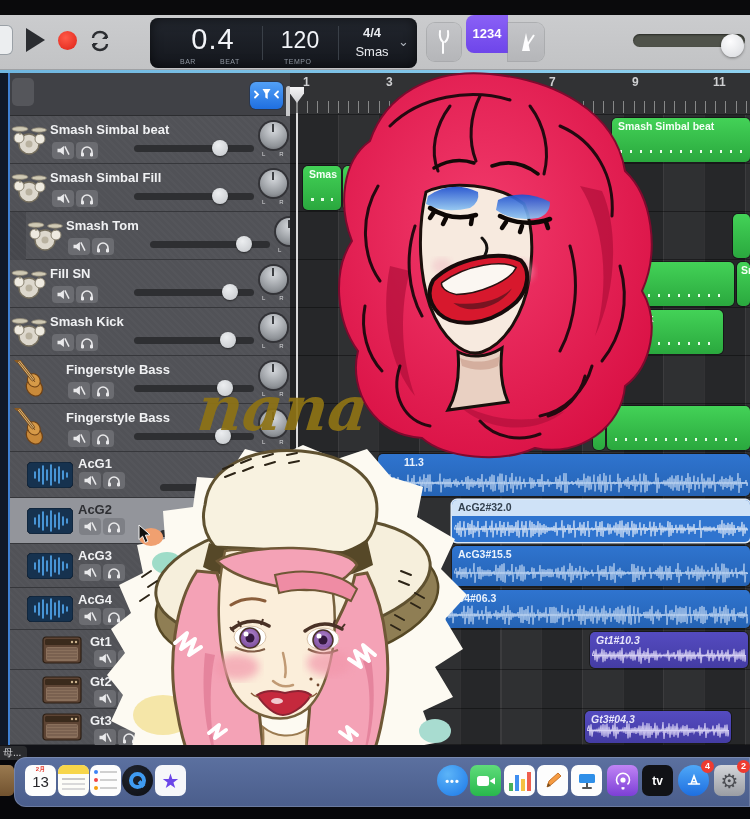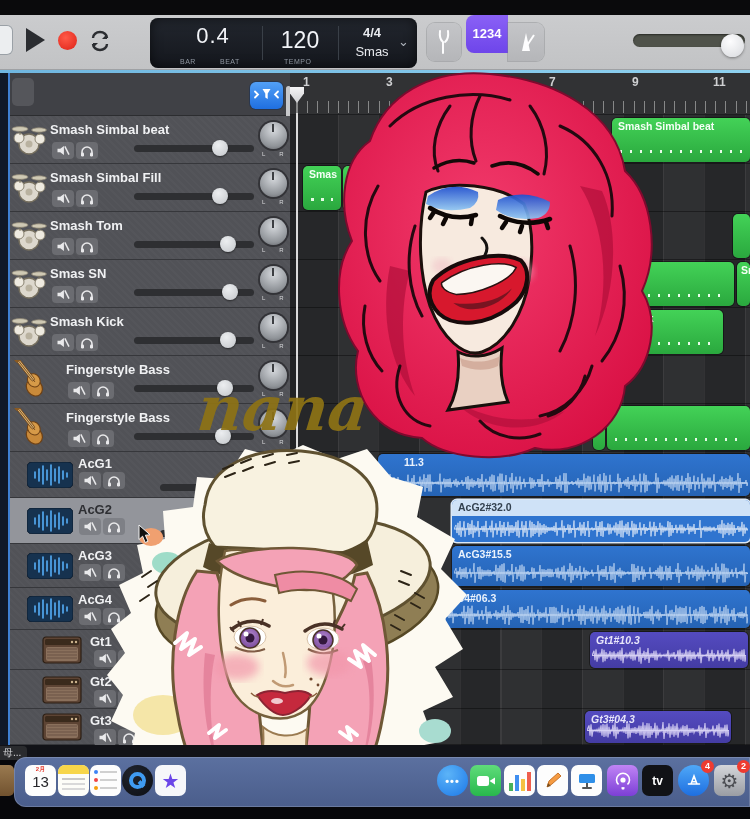--- a/index.html
+++ b/index.html
@@ -12,21 +12,21 @@
   #win-title{left:232px;top:1px;font-size:11px;color:#8e9094;white-space:nowrap;}
   #win-title-icon{left:220px;top:3px;width:8px;height:8px;background:#d98a7a;border-radius:2px;}
 
   
   #toolbar{left:0;top:15px;width:750px;height:55px;background:linear-gradient(#cbccce,#c2c3c5);border-bottom:1px solid #9fa1a4;}
   #rewind-frag{left:0;top:10px;width:13px;height:30px;background:#eceef0;border:1px solid #9aa0a6;border-left:none;border-radius:0 6px 6px 0;}
   #play-btn{left:26px;top:13px;width:0;height:0;border-left:19px solid #2b2d31;border-top:12px solid transparent;border-bottom:12px solid transparent;}
   #rec-btn{left:58px;top:16px;width:19px;height:19px;border-radius:50%;background:radial-gradient(circle at 40% 35%,#ff5a48,#dd2117);}
   #lcd{left:150px;top:3px;width:267px;height:50px;background:linear-gradient(#22262e,#14171d);border-radius:8px;color:#e8eaee;box-shadow:inset 0 0 12px rgba(0,0,0,.6);}
   .lcd-div{top:8px;width:1px;height:34px;background:#3a4048;}
-  #lcd-pos{left:18px;top:5px;width:90px;text-align:center;font-size:22px;font-weight:300;letter-spacing:1px;color:#f2f4f8;}
+  #lcd-pos{left:18px;top:5px;width:90px;text-align:center;font-size:29px;font-weight:300;letter-spacing:1px;color:#f2f4f8;}
   .lcd-sub{font-size:7px;color:#8f97a1;letter-spacing:.5px;}
   #lcd-bar-lb{left:30px;top:40px;} #lcd-beat-lb{left:70px;top:40px;}
   #lcd-tempo{left:120px;top:9px;width:60px;text-align:center;font-size:23px;font-weight:300;color:#f2f4f8;}
   #lcd-tempo-lb{left:134px;top:40px;}
   #lcd-sig{left:196px;top:7px;width:52px;text-align:center;font-size:13px;font-weight:700;}
   #lcd-key{left:196px;top:26px;width:52px;text-align:center;font-size:13px;font-weight:400;}
   #lcd-chev{left:248px;top:16px;font-size:13px;color:#aeb4bc;}
   .tb-btn{top:8px;height:38px;background:linear-gradient(#c4c5c8,#b5b6b9);border-radius:8px;box-shadow:0 0 0 1px rgba(120,122,126,.35);}
   #tuner-btn{left:427px;width:34px;}
   #count-btn{left:466px;width:42px;background:linear-gradient(#8a61f6,#6e45ea);color:#fff;font-size:13px;font-weight:700;text-align:center;line-height:38px;border-radius:8px 0 0 8px;}
@@ -215,21 +215,21 @@
                 <rect x="10" y="7.5" width="3" height="4" rx="1.2" fill="#e9e9eb"></rect>
               </svg>
             </span>
           </span>
           <span class="tslider" style="left:124px;top:29px;width:120px">
             <span class="tknob-s" style="left:78px"></span>
           </span>
           <div class="panknob" style="left:250px;top:6px"></div>
           <div class="panlr" style="left:252px;top:35px">LR</div>
         </div>
-        <div class="trow abs" style="top: 139px; height: 48px;">
+        <div class="trow abs" style="top: 139px; height: 48px; margin-left: 16px;">
           <span class="ticon" style="left:1px;top:5px"><svg width="36" height="38" viewBox="0 0 36 38">
               <ellipse cx="9" cy="8" rx="8" ry="2.4" fill="#cfc9b4" stroke="#8a8372" stroke-width=".8"></ellipse>
               <ellipse cx="28" cy="9" rx="7.5" ry="2.2" fill="#cfc9b4" stroke="#8a8372" stroke-width=".8"></ellipse>
               <circle cx="18" cy="23" r="10" fill="#ddd8cd" stroke="#77705f" stroke-width="1.4"></circle>
               <circle cx="18" cy="23" r="3.5" fill="#b9b2a0"></circle>
               <circle cx="8" cy="17" r="5" fill="#eeeae0" stroke="#8a8372"></circle>
               <circle cx="29" cy="18" r="5" fill="#eeeae0" stroke="#8a8372"></circle>
               <line x1="9" y1="10" x2="9" y2="14" stroke="#77705f"></line>
               <line x1="28" y1="11" x2="28" y2="14" stroke="#77705f"></line>
             </svg></span>
@@ -259,21 +259,21 @@
           <span class="ticon" style="left:1px;top:5px"><svg width="36" height="38" viewBox="0 0 36 38">
               <ellipse cx="9" cy="8" rx="8" ry="2.4" fill="#cfc9b4" stroke="#8a8372" stroke-width=".8"></ellipse>
               <ellipse cx="28" cy="9" rx="7.5" ry="2.2" fill="#cfc9b4" stroke="#8a8372" stroke-width=".8"></ellipse>
               <circle cx="18" cy="23" r="10" fill="#ddd8cd" stroke="#77705f" stroke-width="1.4"></circle>
               <circle cx="18" cy="23" r="3.5" fill="#b9b2a0"></circle>
               <circle cx="8" cy="17" r="5" fill="#eeeae0" stroke="#8a8372"></circle>
               <circle cx="29" cy="18" r="5" fill="#eeeae0" stroke="#8a8372"></circle>
               <line x1="9" y1="10" x2="9" y2="14" stroke="#77705f"></line>
               <line x1="28" y1="11" x2="28" y2="14" stroke="#77705f"></line>
             </svg></span>
-          <span class="tname" style="left:40px;top:6px">Smas SN</span>
+          <span class="tname" style="left:40px;top:6px">Fill SN</span>
           <span class="tbtns" style="left:42px;top:26px">
             <span class="tb">
               <svg width="14" height="11" viewBox="0 0 14 12">
                 <path d="M1 4h3l4-3v10l-4-3H1z" fill="#e9e9eb"></path>
                 <line x1="9" y1="1.5" x2="13.5" y2="10.5" stroke="#e9e9eb" stroke-width="1.6"></line>
               </svg>
             </span>
             <span class="tb">
               <svg width="14" height="12" viewBox="0 0 14 12">
                 <path d="M2 9 V7 a5 5 0 0 1 10 0 v2" fill="none" stroke="#e9e9eb" stroke-width="1.6"></path>

